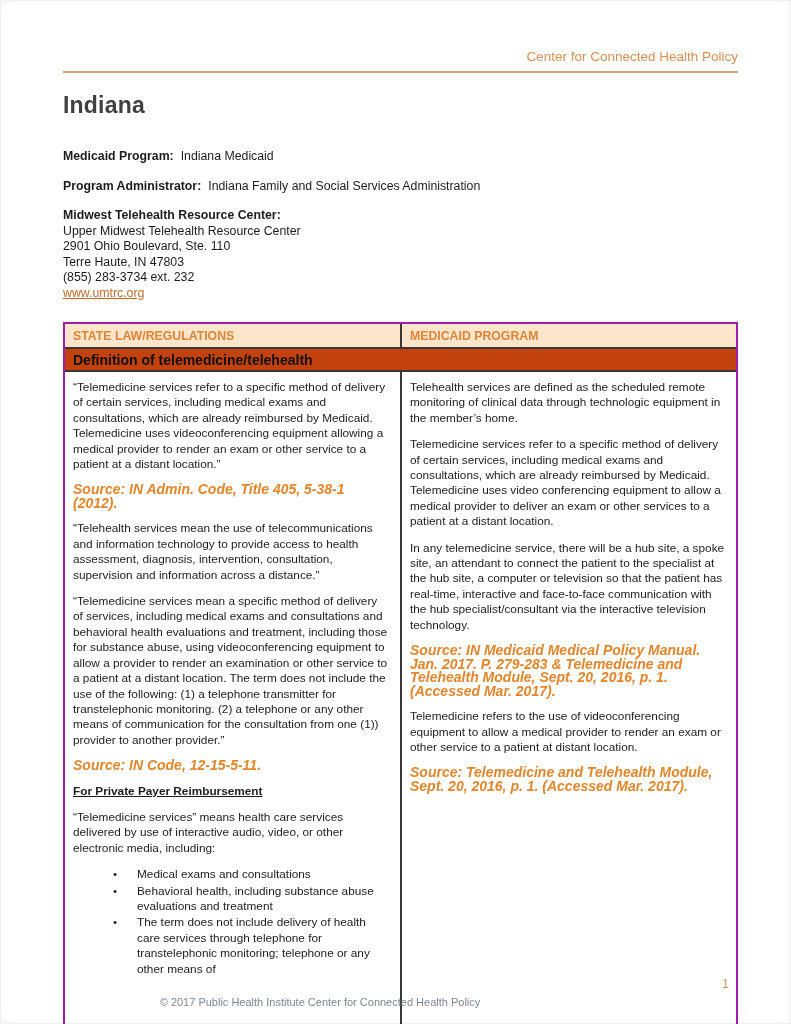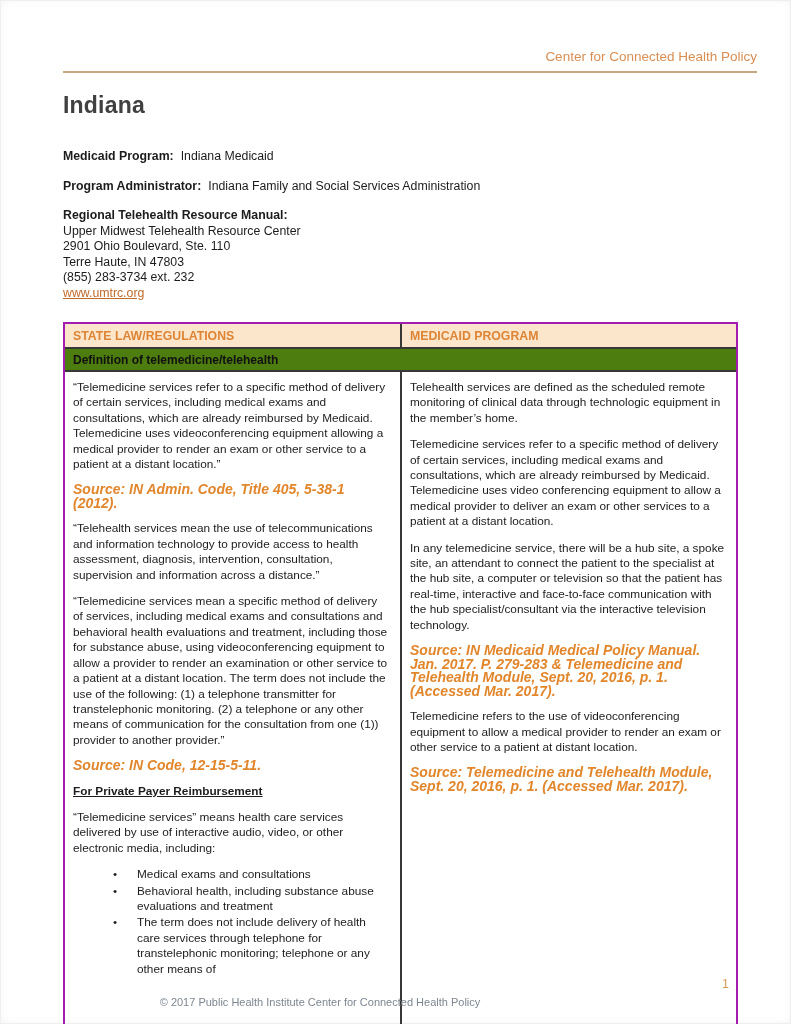--- a/index.html
+++ b/index.html
@@ -6,21 +6,21 @@
   html, body { background: #ffffff; }
   body { font-family: "Liberation Sans", "DejaVu Sans", sans-serif; color: #222; }
 
   .page {
     position: relative;
     width: 791px;
     height: 1024px;
     background: #fff;
     overflow: hidden;
     box-shadow: inset 0 0 0 1px #f1efee, inset 0 0 10px rgba(0,0,0,0.05);
-    padding: 48px 34px 0 63px;
+    padding: 48px 53px 0 63px;
   }
 
   
   .brand {
     text-align: right;
     color: #d98e53;
     font-size: 13.5px;
     line-height: 18px;
   }
   .brand-rule {
@@ -65,24 +65,24 @@
     font-weight: bold;
     font-size: 12.3px;
     display: flex;
     align-items: center;
     padding: 0 8px;
     border-bottom: 2px solid #383838;
   }
   .th.right-col { border-left: 2px solid #383838; }
   .section-row {
     grid-column: 1 / 3;
-    background: #4d7c0f;
+    background: #c2410c;
     color: #111;
     font-weight: bold;
-    font-size: 12px;
+    font-size: 14px;
     display: flex;
     align-items: center;
     padding: 0 8px;
     border-bottom: 2px solid #383838;
   }
   .cell {
     padding: 8px 10px 0 8px;
     overflow: hidden;
     font-size: 11.8px;
     line-height: 15.4px;
@@ -144,21 +144,21 @@
   <h1 class="state-title">Indiana</h1>
 
   <div class="info">
     <div class="info-row">
       <span class="info-label">Medicaid Program:</span><span class="info-value">Indiana Medicaid</span>
     </div>
     <div class="info-row">
       <span class="info-label">Program Administrator:</span><span class="info-value">Indiana Family and Social Services Administration</span>
     </div>
     <div class="info-row">
-      <span class="rtrc-line info-label">Regional Telehealth Resource Manual:</span>
+      <span class="rtrc-line info-label">Midwest Telehealth Resource Center:</span>
       <span class="rtrc-line">Upper Midwest Telehealth Resource Center</span>
       <span class="rtrc-line">2901 Ohio Boulevard, Ste. 110</span>
       <span class="rtrc-line">Terre Haute, IN 47803</span>
       <span class="rtrc-line">(855) 283-3734 ext. 232</span>
       <a class="link">www.umtrc.org</a>
     </div>
   </div>
 
   <div class="law-table">
     <div class="th">STATE LAW/REGULATIONS</div>

